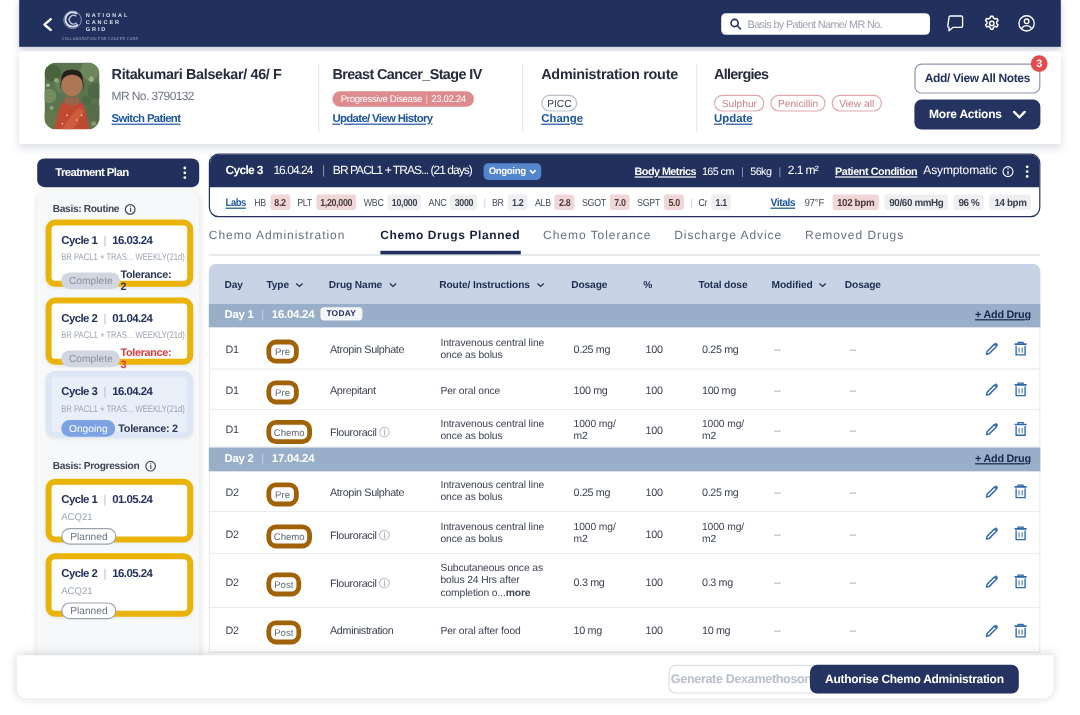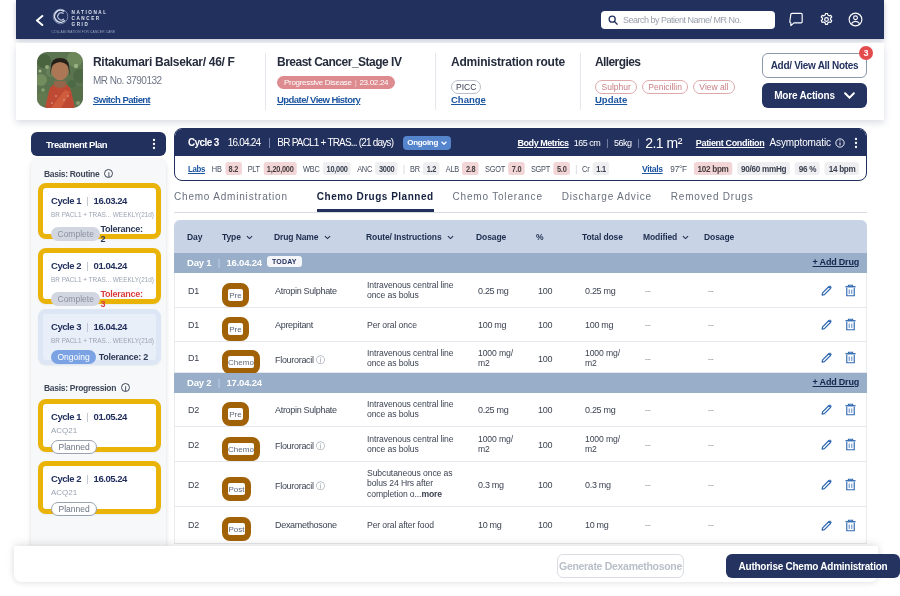--- a/index.html
+++ b/index.html
@@ -66,28 +66,28 @@
 .thead { height:33px; background:#c8d4e5; border-radius:6px 6px 0 0; position:relative; }
 .th { position:absolute; top:12px; font-size:8.5px; letter-spacing:-0.1px; font-weight:bold; color:#1e2c4e; white-space:nowrap; }
 .dayband { height:20px; background:#98aec9; position:relative; color:#fff; }
 .dayband .dt { position:absolute; left:13px; top:3.5px; font-size:9.5px; font-weight:bold; letter-spacing:-0.2px; }
 .dayband .dt .sep { color:#c9d4e2; font-weight:normal; padding:0 4px; }
 .dayband .today { position:absolute; left:93px; top:3px; background:#f4f6f9; border-radius:3px; color:#22305e; font-size:7px; font-weight:bold; padding:2px 5px; letter-spacing:0.2px; }
 .dayband .add { position:absolute; right:8px; top:4px; color:#13264e; font-size:9px; font-weight:bold; letter-spacing:-0.2px; text-decoration:underline; }
 .trow { position:relative; background:#fff; border-bottom:1px solid #e5e8ec; border-left:1px solid #e9ecef; border-right:1px solid #e9ecef; }
 .td { position:absolute; font-size:9px; letter-spacing:-0.3px; color:#3c4352; }
 .rt { font-size:8.6px; letter-spacing:-0.1px; line-height:10.3px; }
-.typepill { position:absolute; border:6px solid #a16207; border-radius:8px; font-size:8px; color:#5f6775; padding:1.5px 0; text-align:center; background:#fff; }
+.typepill { position:absolute; border:4px solid #a16207; border-radius:8px; font-size:8px; color:#5f6775; padding:1.5px 0; text-align:center; background:#fff; }
 .dd { color:#8f97a4; }
 .rticons { position:absolute; right:9px; top:0; height:100%; display:flex; align-items:center; gap:11px; }
 
 
 .footer { left:14px; top:546px; width:864px; height:36px; background:#fff; border-radius:0 0 8px 8px; box-shadow:0 -2px 8px rgba(0,0,0,0.10), 0 2px 6px rgba(0,0,0,0.06); z-index:5; }
 .fbtn1 { position:absolute; left:543px; top:8px; width:127px; height:24px; border:1px solid #d9dde2; border-radius:6px; color:#b9bfc9; font-size:10.5px; letter-spacing:-0.3px; font-weight:bold; display:flex; align-items:center; justify-content:center; background:#fff; white-space:nowrap; }
-.fbtn2 { position:absolute; left:712px; top:8px; width:174px; height:24px; background:#24335f; border-radius:6px; color:#fff; font-size:10px; letter-spacing:-0.25px; font-weight:bold; display:flex; align-items:center; justify-content:center; white-space:nowrap; }
+.fbtn2 { position:absolute; left:661px; top:8px; width:174px; height:24px; background:#24335f; border-radius:6px; color:#fff; font-size:10px; letter-spacing:-0.25px; font-weight:bold; display:flex; align-items:center; justify-content:center; white-space:nowrap; }
 </style>
 </head>
 <body>
 
 <div class="abs topbar"></div>
 <svg class="abs" style="left:35px; top:15px;" width="9" height="11" viewBox="0 0 9 11">
     <path d="M7.3 1 L2 5.5 L7.3 10" stroke="#fff" stroke-width="2" fill="none" stroke-linecap="round" stroke-linejoin="round"></path>
   </svg>
 <svg class="abs" style="left:51px; top:5px;" width="110" height="30" viewBox="0 0 110 30">
   <circle cx="9.5" cy="11.5" r="7.3" stroke="#8e9cbd" stroke-width="0.8" fill="none"></circle>
@@ -96,21 +96,21 @@
   <text x="20.5" y="9" font-size="4.6" letter-spacing="1.6" fill="#dfe4ee" font-weight="bold" font-family="Liberation Sans">NATIONAL</text>
   <text x="20.5" y="15" font-size="4.6" letter-spacing="1.6" fill="#dfe4ee" font-weight="bold" font-family="Liberation Sans">CANCER</text>
   <text x="20.5" y="21" font-size="4.6" letter-spacing="1.6" fill="#dfe4ee" font-weight="bold" font-family="Liberation Sans">GRID</text>
   <text x="0.5" y="28" font-size="3.2" letter-spacing="0.18" fill="#9ba6c2" font-family="Liberation Sans">COLLABORATION FOR CANCER CARE</text>
 </svg>
 <div class="abs searchbox">
     <svg width="10" height="10" viewBox="0 0 12 12">
       <circle cx="5" cy="5" r="3.6" stroke="#22305e" stroke-width="1.6" fill="none"></circle>
       <path d="M7.8 7.8 L11 11" stroke="#22305e" stroke-width="1.6" stroke-linecap="round"></path>
     </svg>
-    <span class="ph">Search by Patient Name/ MR No.</span>
+    <span class="ph">Basis by Patient Name/ MR No.</span>
   </div>
 <svg class="abs hicon" style="left:788px;" viewBox="0 0 24 24">
     <path d="M4 4.8 a1.5 1.5 0 0 1 1.5 -1.5 h13 a1.5 1.5 0 0 1 1.5 1.5 v10.4 a1.5 1.5 0 0 1 -1.5 1.5 h-10 l-4.5 4 v-4 a1.5 1.5 0 0 1 -1.5 -1.5 z" fill="none" stroke="#fff" stroke-width="1.6" stroke-linejoin="round"></path>
   </svg>
 <svg class="abs hicon" style="left:818px;" viewBox="0 0 24 24">
     <path fill="none" stroke="#fff" stroke-width="1.7" stroke-linejoin="round" d="M10.6 3.5 h2.8 l0.5 2.2 a6.6 6.6 0 0 1 1.9 1.1 l2.2 -0.7 l1.4 2.4 l-1.7 1.6 a6.6 6.6 0 0 1 0 2.1 l1.7 1.6 l-1.4 2.4 l-2.2 -0.7 a6.6 6.6 0 0 1 -1.9 1.1 l-0.5 2.2 h-2.8 l-0.5 -2.2 a6.6 6.6 0 0 1 -1.9 -1.1 l-2.2 0.7 l-1.4 -2.4 l1.7 -1.6 a6.6 6.6 0 0 1 0 -2.1 l-1.7 -1.6 l1.4 -2.4 l2.2 0.7 a6.6 6.6 0 0 1 1.9 -1.1 z"></path>
     <circle cx="12" cy="12" r="2.6" fill="none" stroke="#fff" stroke-width="1.7"></circle>
   </svg>
 <svg class="abs hicon" style="left:847px;" viewBox="0 0 24 24">
     <circle cx="12" cy="12" r="9" fill="none" stroke="#fff" stroke-width="1.6"></circle>
@@ -221,21 +221,21 @@
     <span style="margin-left:8px; color:#8a97b8;">|</span>
     <span style="margin-left:7px; letter-spacing:-0.8px;">BR PACL1 + TRAS... (21 days)</span>
     <span class="ongoing" style="margin-left:10px;">Ongoing <svg width="6" height="4" viewBox="0 0 10 6">
           <path d="M1 1 L5 5 L9 1" stroke="#fff" stroke-width="2.2" fill="none"></path>
         </svg></span>
     <span style="margin-left:auto; font-weight:bold; text-decoration:underline; font-size:9px; letter-spacing:-0.45px;">Body Metrics</span>
     <span style="margin-left:5px; font-size:9px; letter-spacing:-0.5px;">165 cm</span>
     <span style="margin-left:6px; color:#8a97b8; font-size:9px;">|</span>
     <span style="margin-left:6px; font-size:9px; letter-spacing:-0.5px;">56kg</span>
     <span style="margin-left:6px; color:#8a97b8; font-size:9px;">|</span>
-    <span style="margin-left:6px; font-size:14px; letter-spacing:-0.5px;text-align:right;">2.1 m²</span>
+    <span style="margin-left:6px; font-size:10px; letter-spacing:-0.5px;text-align:right;">2.1 m²</span>
     <span style="margin-left:14px; font-weight:bold; text-decoration:underline; font-size:9px; letter-spacing:-0.35px;">Patient Condition</span>
     <span style="margin-left:5px; font-size:10px; letter-spacing:-0.1px;">Asymptomatic</span>
     <svg style="margin-left:4px;" width="10" height="10" viewBox="0 0 12 12">
         <circle cx="6" cy="6" r="5" stroke="#fff" fill="none" stroke-width="1.1"></circle>
         <path d="M6 5.4 L6 8.8" stroke="#fff" stroke-width="1.2"></path>
         <circle cx="6" cy="3.4" r="0.8" fill="#fff"></circle>
       </svg>
     <svg style="margin:0 8px 0 9px;" width="4" height="12" viewBox="0 0 4 12">
         <circle cx="2" cy="2" r="1.15" fill="#fff"></circle>
         <circle cx="2" cy="6" r="1.15" fill="#fff"></circle>
@@ -448,21 +448,21 @@
           <path d="M1.8 3.4 h12.4" stroke="#2e68b0" stroke-width="1.7"></path>
           <path d="M5.4 3.2 V1.5 h5.2 V3.2" fill="none" stroke="#2e68b0" stroke-width="1.3"></path>
           <path d="M3.4 5 V14.4 h9.2 V5" fill="none" stroke="#2e68b0" stroke-width="1.4"></path>
           <path d="M6.4 6.8 v5.4 M9.6 6.8 v5.4" stroke="#2e68b0" stroke-width="1"></path>
         </svg>
       </span>
   </div>
   <div class="trow" style="height:37px;">
     <span class="td" style="left:13px; top:13px;">D2</span>
     <span class="typepill" style="left:47px; top:10px; width:29px;">Post</span>
-    <span class="td" style="left:100px; top:13px;">Dexamethosone</span>
+    <span class="td" style="left:100px; top:13px;">Administration</span>
     <span class="td rt" style="left:192px; top:13px;">Per oral after food</span>
     <span class="td" style="left:303px; top:13px;">10 mg</span>
     <span class="td" style="left:363px; top:13px;">100</span>
     <span class="td" style="left:410px; top:13px;">10 mg</span>
     <span class="td dd" style="left:470px; top:13px;">--</span>
     <span class="td dd" style="left:533px; top:13px;">--</span>
     <span class="rticons">
         <svg width="13" height="13" viewBox="0 0 16 16">
           <path d="M2.6 13.8 L3.2 10.9 L10.7 3.4 L12.9 5.6 L5.4 13.1 L2.6 13.8 Z" fill="none" stroke="#2e68b0" stroke-width="1.5" stroke-linejoin="round"></path>
           <path d="M11.4 2.7 A1.6 1.6 0 0 1 13.6 4.9 L13.4 5.1 L11.2 2.9 Z" fill="#2e68b0" stroke="#2e68b0" stroke-width="0.8"></path>

